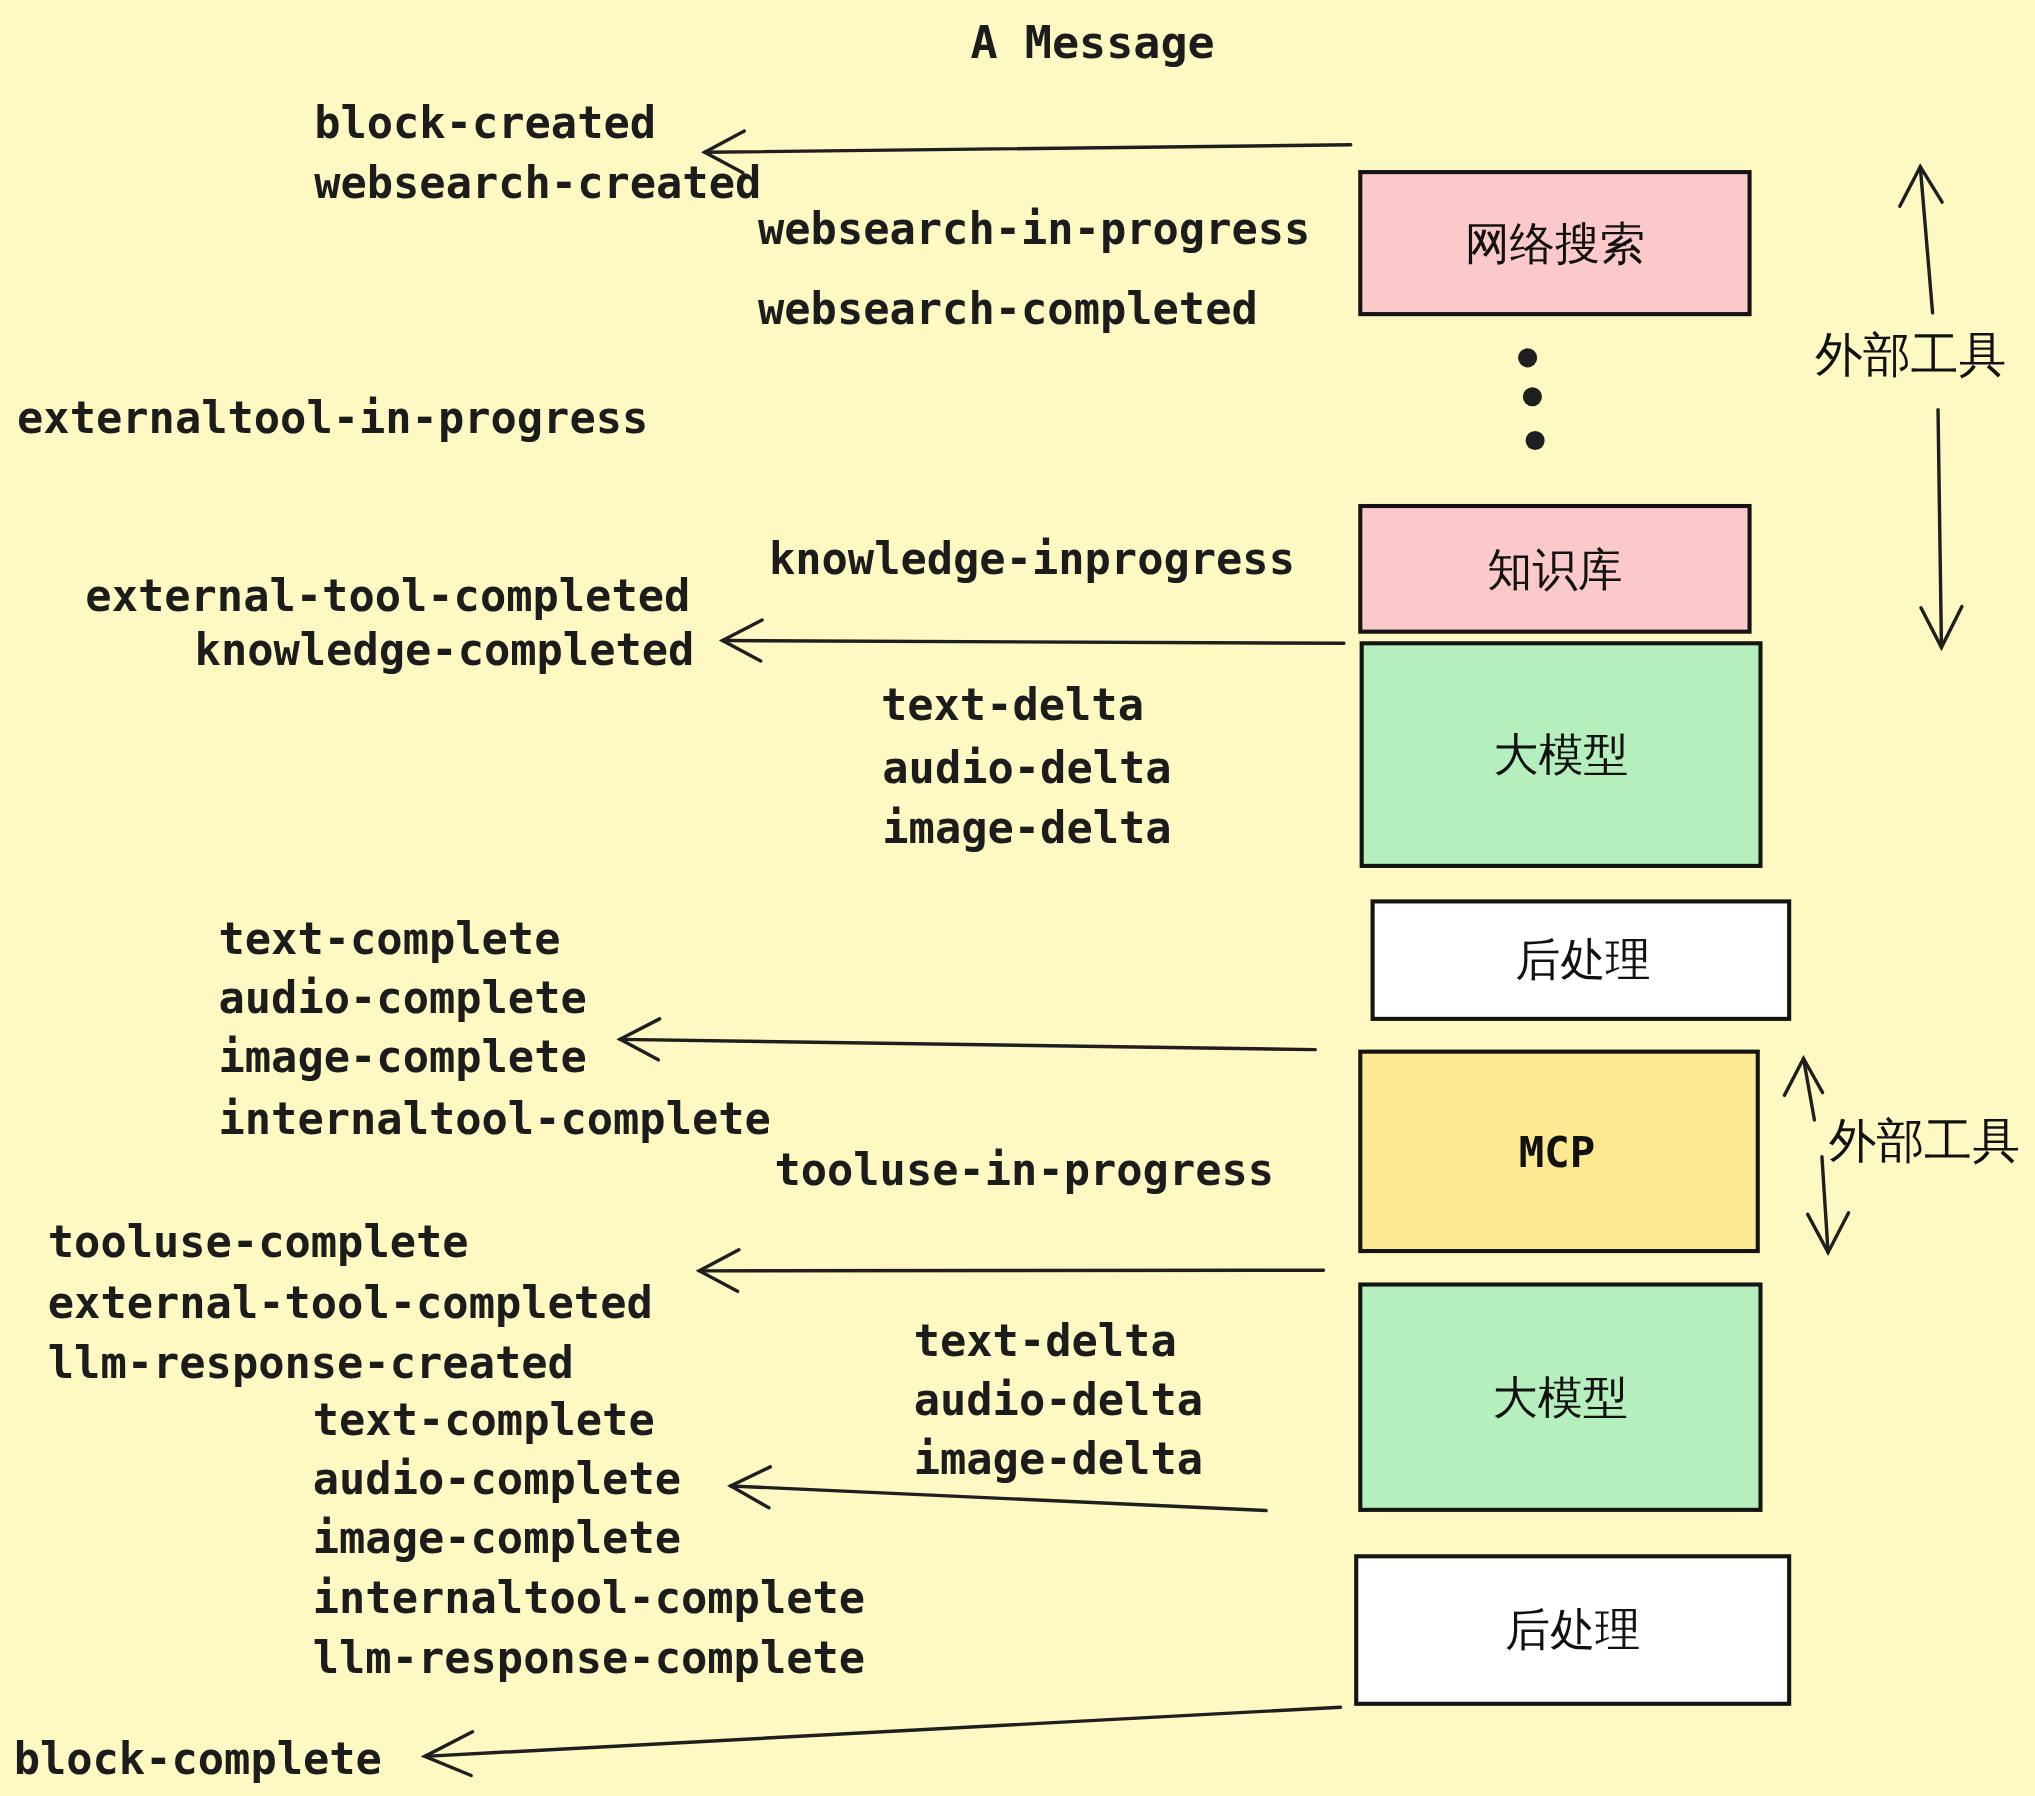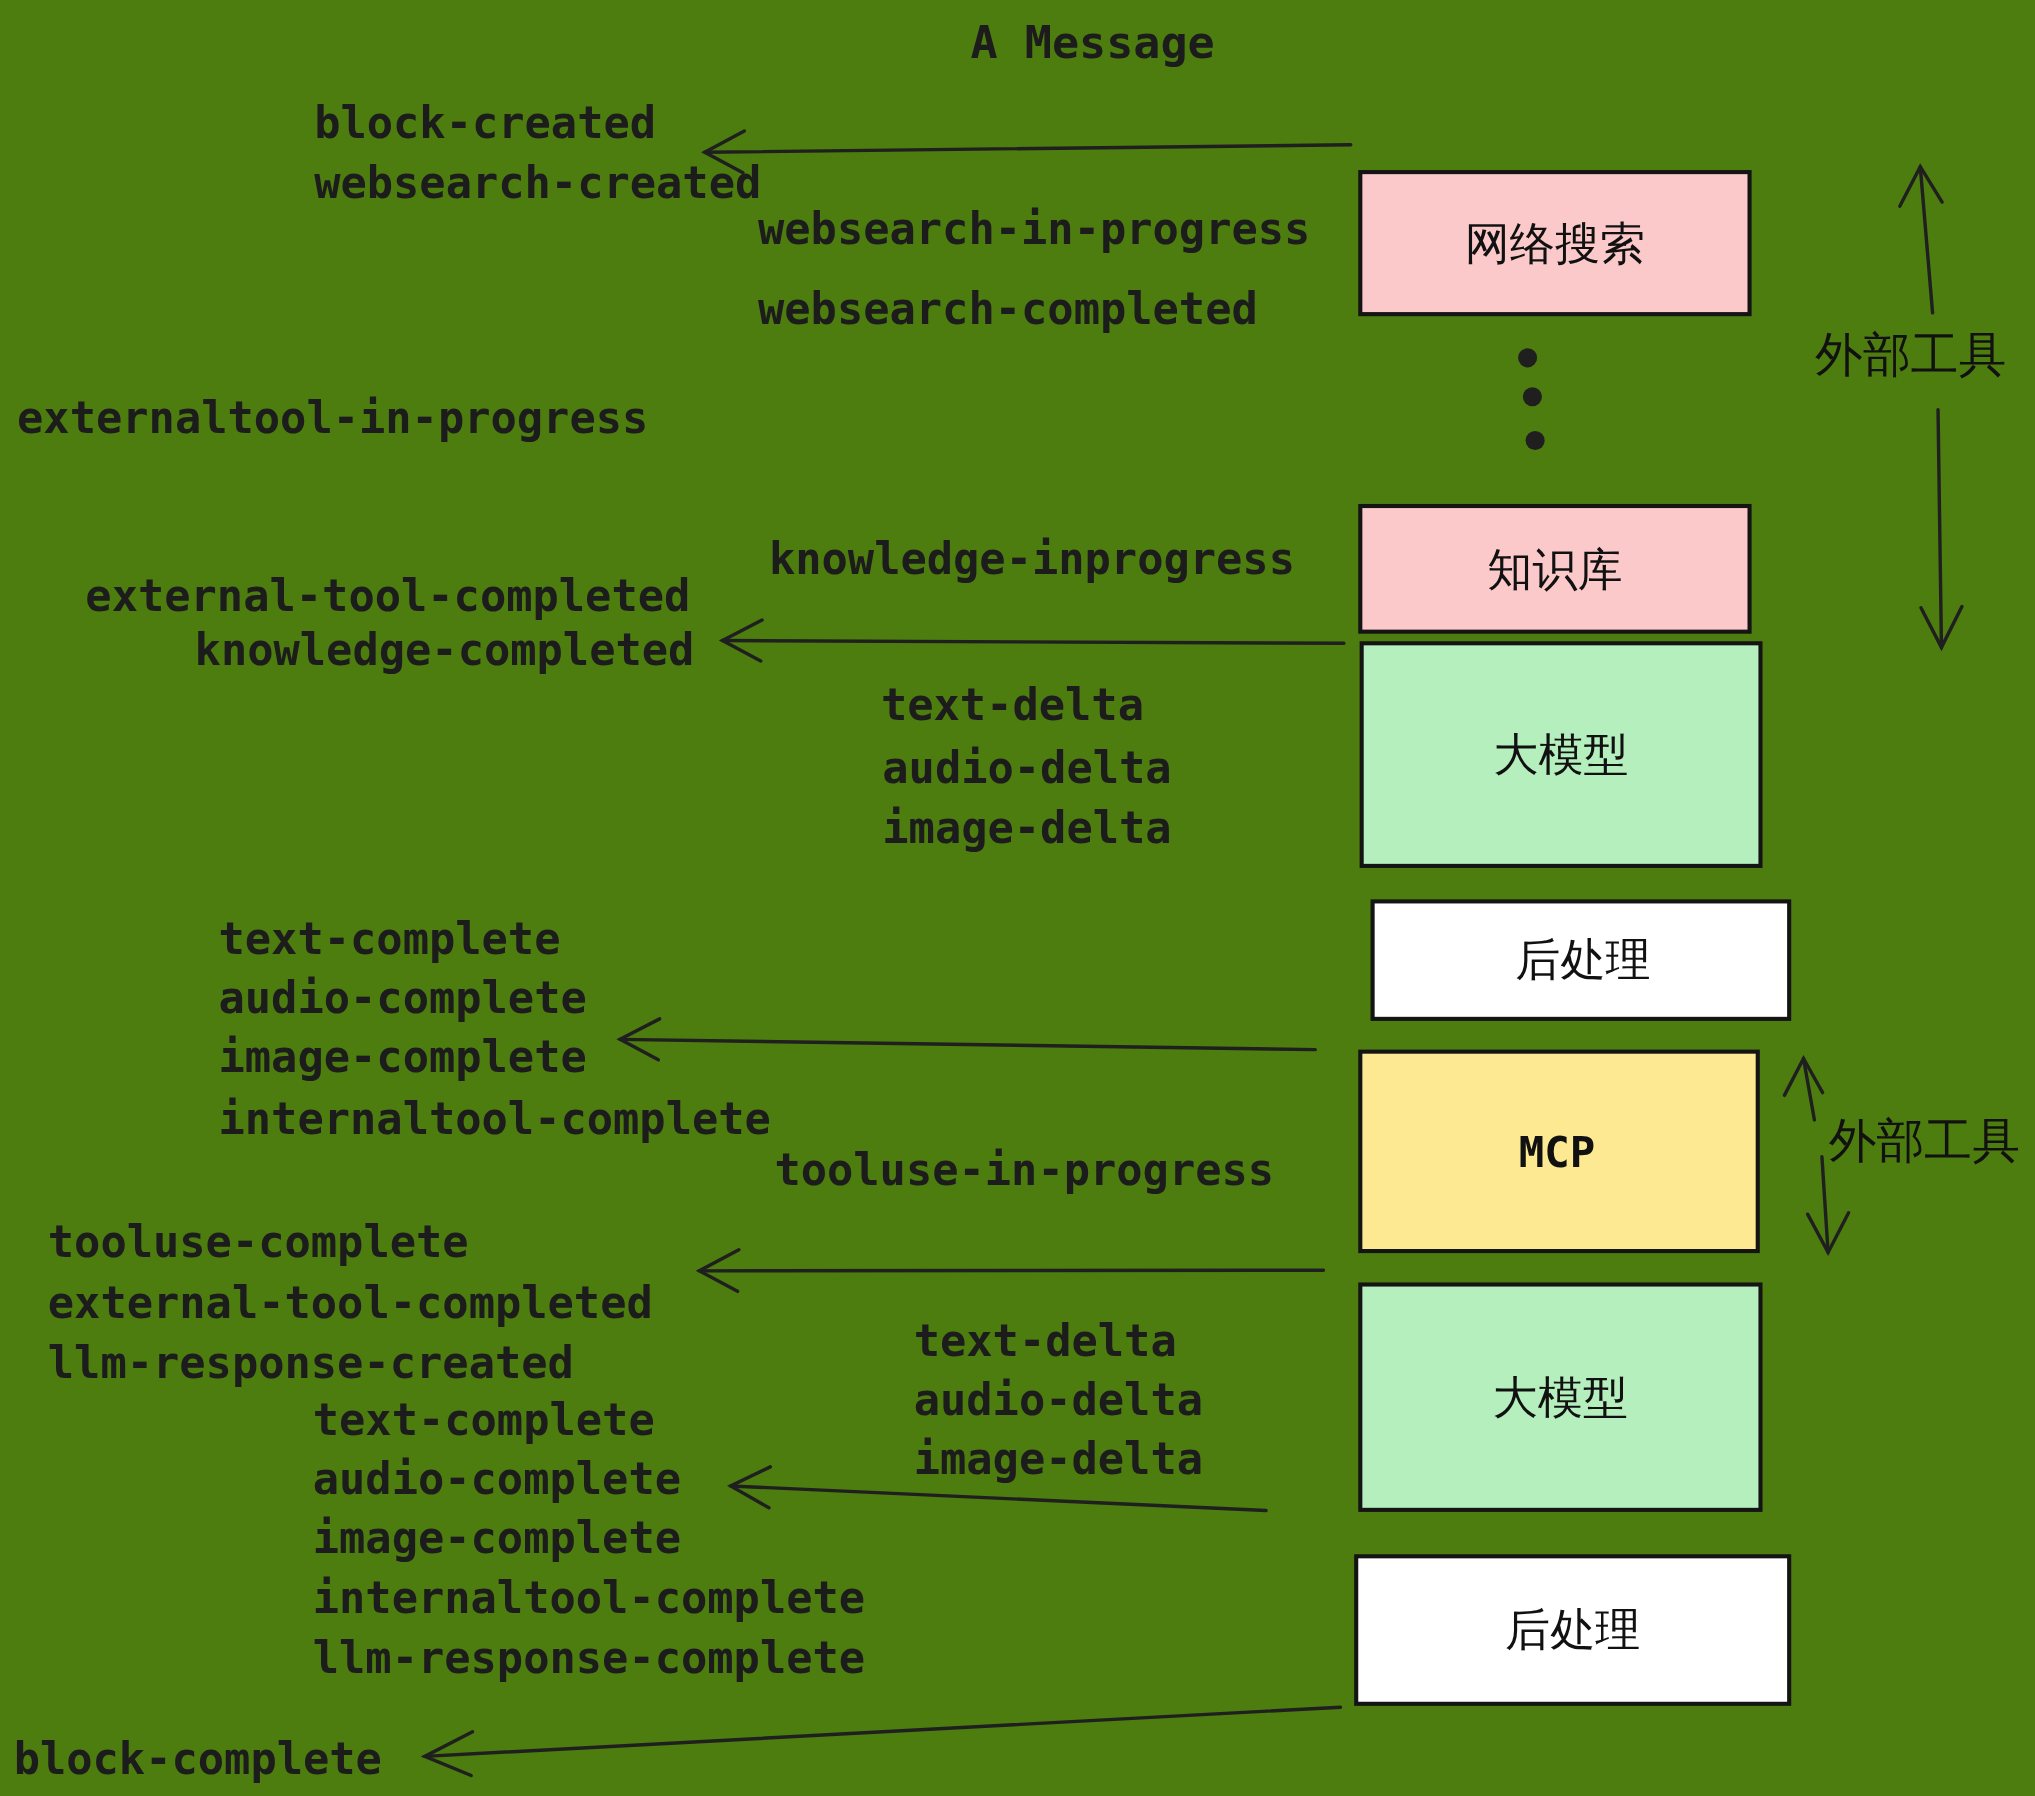--- a/index.html
+++ b/index.html
@@ -1,16 +1,16 @@
 <!DOCTYPE html>
 <html style="font-size:11px"><head>
 <meta charset="utf-8">
 <style>
   html,body{margin:0;padding:0;background:#ffffff;}
-  #stage{position:relative;width:2035px;height:1796px;background:#4d7c0f;overflow:hidden;}
+  #stage{position:relative;width:2035px;height:1796px;background:#fef9c3;overflow:hidden;}
   svg{display:block;}
   .ev{font-family:"DejaVu Sans Mono","Liberation Mono",monospace;font-weight:bold;font-size:64px;fill:#1c1c1c;}
   .ttl{font-family:"DejaVu Sans Mono","Liberation Mono",monospace;font-weight:bold;font-size:66px;fill:#1c1c1c;}
   .cn{font-family:"DejaVu Sans","Liberation Sans",sans-serif;font-weight:500;font-size:66px;fill:#111111;}
   .cnside{font-family:"DejaVu Sans","Liberation Sans",sans-serif;font-weight:500;font-size:70px;fill:#111111;}
   .mcp{font-family:"DejaVu Sans Mono","Liberation Mono",monospace;font-weight:bold;font-size:62px;fill:#111111;}
   .ln{stroke:#1f1f1f;stroke-width:5;fill:none;stroke-linecap:round;}
   .bx{stroke:#141414;stroke-width:6;}
 </style>
 </head>

